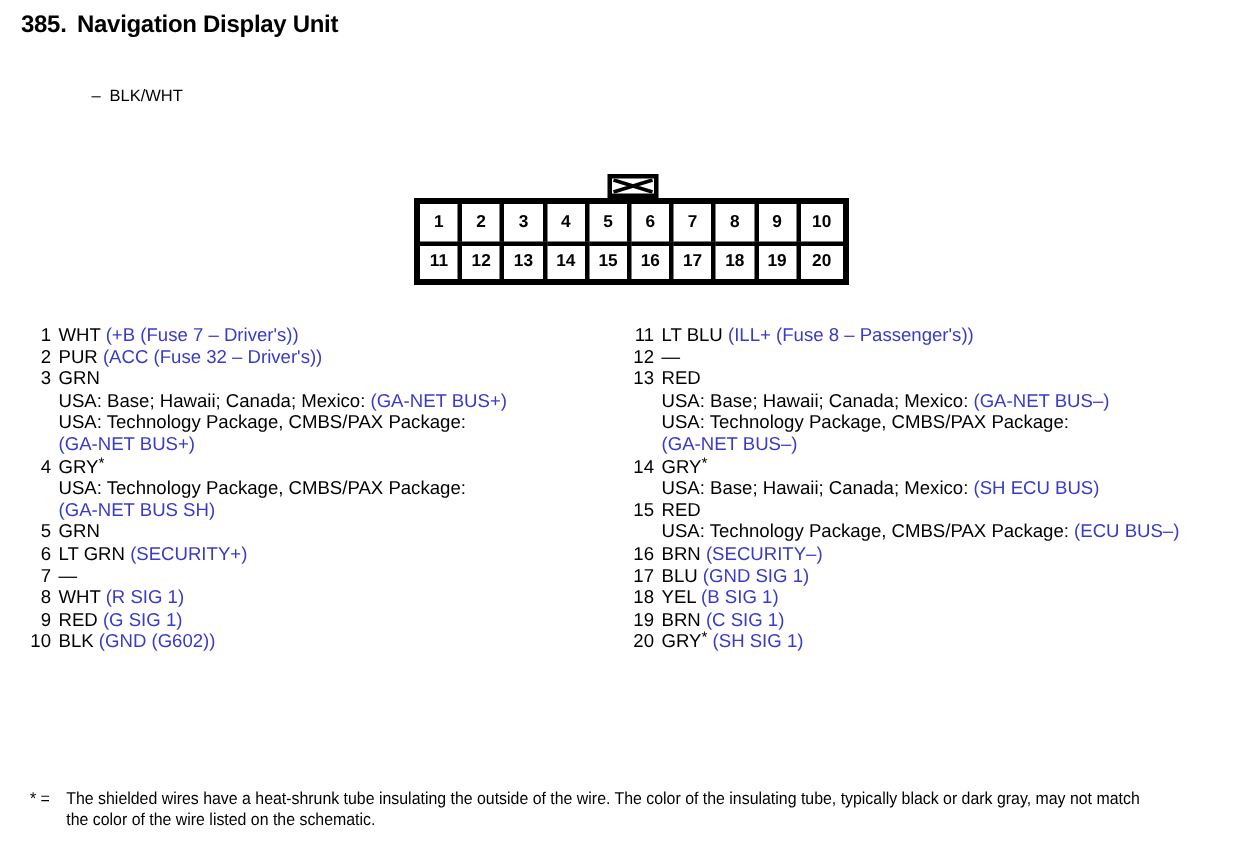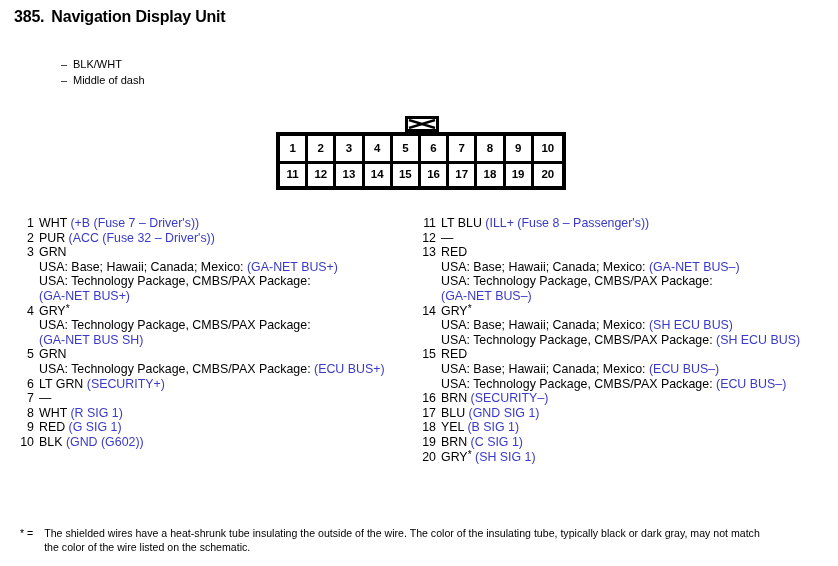--- a/index.html
+++ b/index.html
@@ -146,21 +146,20 @@
 </style>
 </head>
 <body>
 
 <div id="page-title">
   <span class="num">385.</span><span>Navigation Display Unit</span>
 </div>
 
 <div id="subtitle-list">
     <div class="sub-line"><span class="dash">–</span><span>BLK/WHT</span></div>
-    <div class="sub-line"><span class="dash">–</span><span>Middle of dash</span></div>
   </div>
 
 <div id="connector-diagram">
   <div class="conn-tab">
     <svg width="28" height="10" viewBox="0 0 28 10" aria-hidden="true">
       <path d="M1,1 L27,9 M1,9 L27,1" stroke="#000" stroke-width="2.4" fill="none"></path>
     </svg>
   </div>
   <div class="conn-body">
     <div class="conn-row row-top">
@@ -217,21 +216,20 @@
       <div class="pin-body">
         <div class="pin-line"><span>GRY</span><span class=" sup">*</span></div>
         <div class="pin-line"><span>USA: Technology Package, CMBS/PAX Package:</span></div>
         <div class="pin-line"><span class="circuit">(GA-NET BUS SH)</span></div>
       </div>
     </div>
     <div class="pin-entry">
       <div class="pin-num">5</div>
       <div class="pin-body">
         <div class="pin-line"><span>GRN</span></div>
-        <div class="pin-line"><span>USA: Technology Package, CMBS/PAX Package: </span><span class="circuit">(ECU BUS+)</span></div>
       </div>
     </div>
     <div class="pin-entry">
       <div class="pin-num">6</div>
       <div class="pin-body">
         <div class="pin-line"><span>LT GRN </span><span class="circuit">(SECURITY+)</span></div>
       </div>
     </div>
     <div class="pin-entry">
       <div class="pin-num">7</div>
@@ -278,28 +276,26 @@
         <div class="pin-line"><span>USA: Base; Hawaii; Canada; Mexico: </span><span class="circuit">(GA-NET BUS–)</span></div>
         <div class="pin-line"><span>USA: Technology Package, CMBS/PAX Package:</span></div>
         <div class="pin-line"><span class="circuit">(GA-NET BUS–)</span></div>
       </div>
     </div>
     <div class="pin-entry">
       <div class="pin-num">14</div>
       <div class="pin-body">
         <div class="pin-line"><span>GRY</span><span class=" sup">*</span></div>
         <div class="pin-line"><span>USA: Base; Hawaii; Canada; Mexico: </span><span class="circuit">(SH ECU BUS)</span></div>
-        <div class="pin-line"><span>USA: Technology Package, CMBS/PAX Package: </span><span class="circuit">(SH ECU BUS)</span></div>
       </div>
     </div>
     <div class="pin-entry">
       <div class="pin-num">15</div>
       <div class="pin-body">
         <div class="pin-line"><span>RED</span></div>
-        <div class="pin-line"><span>USA: Base; Hawaii; Canada; Mexico: </span><span class="circuit">(ECU BUS–)</span></div>
         <div class="pin-line"><span>USA: Technology Package, CMBS/PAX Package: </span><span class="circuit">(ECU BUS–)</span></div>
       </div>
     </div>
     <div class="pin-entry">
       <div class="pin-num">16</div>
       <div class="pin-body">
         <div class="pin-line"><span>BRN </span><span class="circuit">(SECURITY–)</span></div>
       </div>
     </div>
     <div class="pin-entry">

